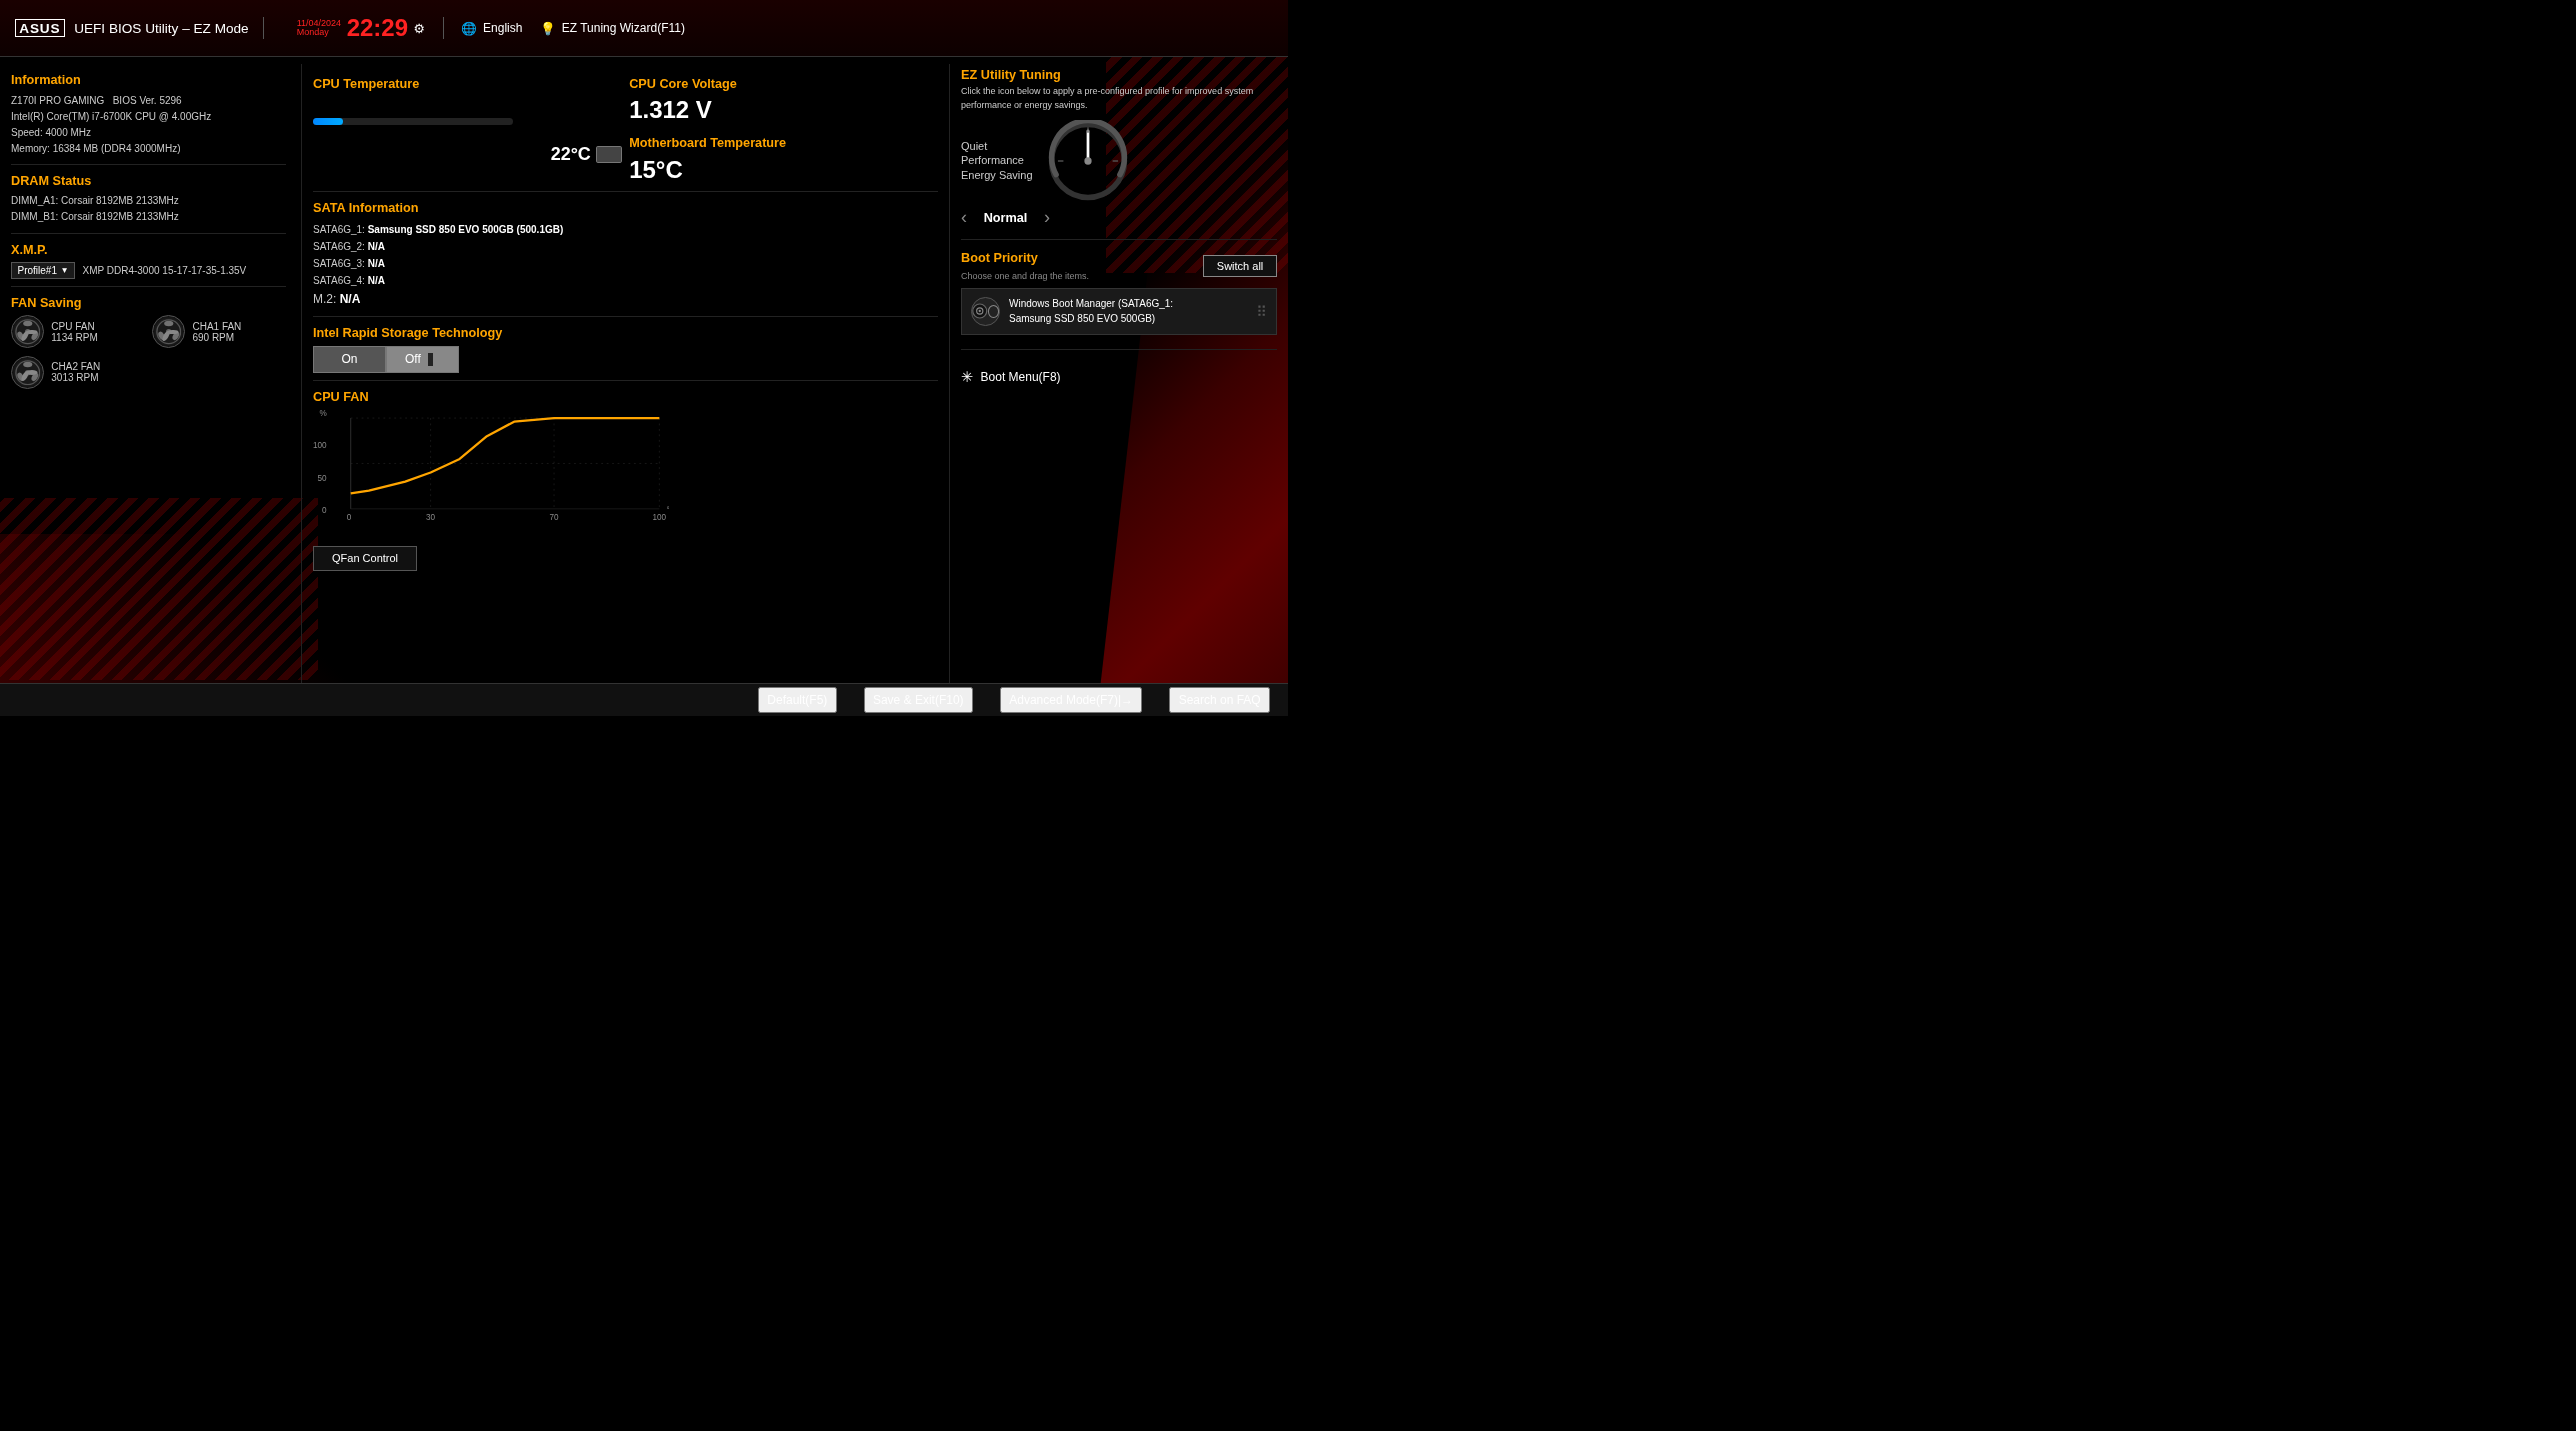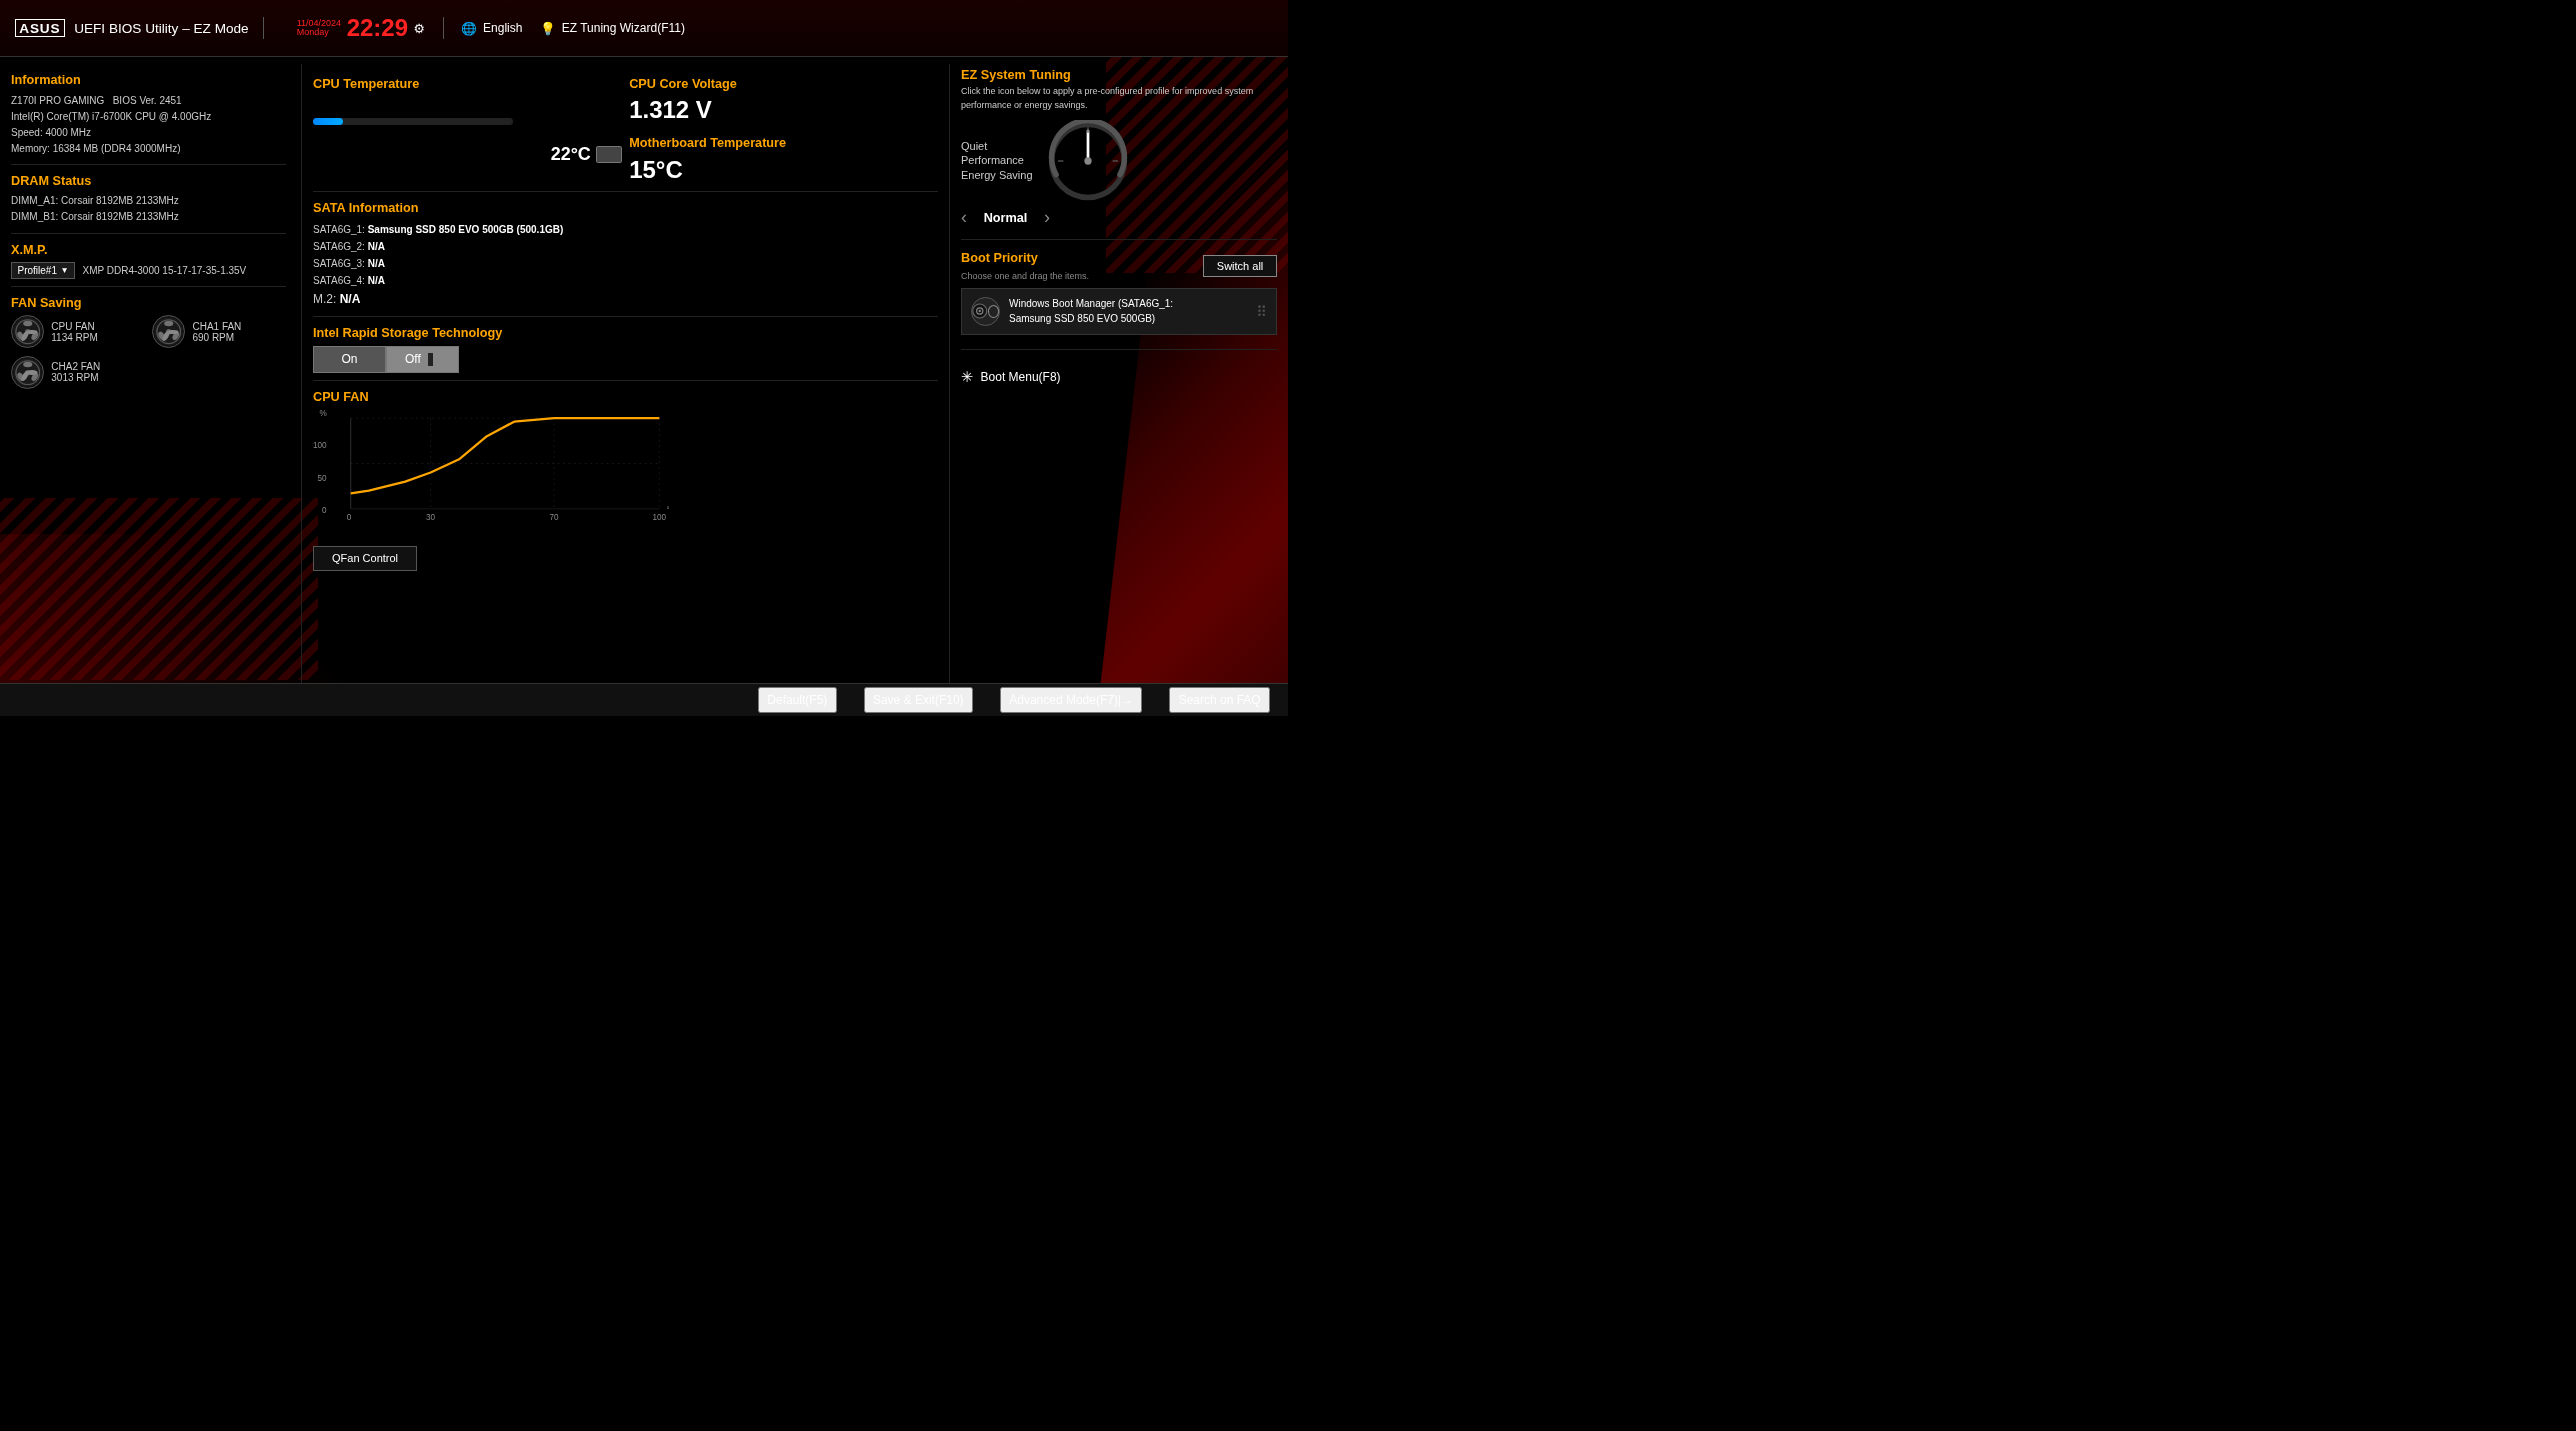--- a/index.html
+++ b/index.html
@@ -443,21 +443,21 @@
 
   <div class="main-grid">
 
     <div class="left-col">
 
       <div>
         <div class="section-title">Information</div>
         <div class="info-text">
           <div>
             <span>Z170I PRO GAMING</span>&nbsp;&nbsp;
-            <span>BIOS Ver. 2451</span>
+            <span>BIOS Ver. 5296</span>
           </div>
           <div>Intel(R) Core(TM) i7-6700K CPU @ 4.00GHz</div>
           <div>Speed: 4000 MHz</div>
           <div>Memory: 16384 MB (DDR4 3000MHz)</div>
         </div>
       </div>
 
       <div class="section-divider"></div>
 
       <div>
@@ -653,21 +653,21 @@
         <div style="margin-top:3.6px;">
           <button class="qfan-btn">QFan Control</button>
         </div>
       </div>
 
     </div>
 
     <div class="right-col">
 
       <div>
-        <div class="ez-tuning-title">EZ System Tuning</div>
+        <div class="ez-tuning-title">EZ Utility Tuning</div>
         <div class="ez-tuning-desc">Click the icon below to apply a pre-configured profile for improved system performance or energy savings.</div>
 
         <div style="display:flex;gap:14.6px;margin-top:7.3px;align-items:center;">
 
           <div>
             <div class="tuning-option">Quiet</div>
             <div class="tuning-option">Performance</div>
             <div class="tuning-option">Energy Saving</div>
           </div>
 

